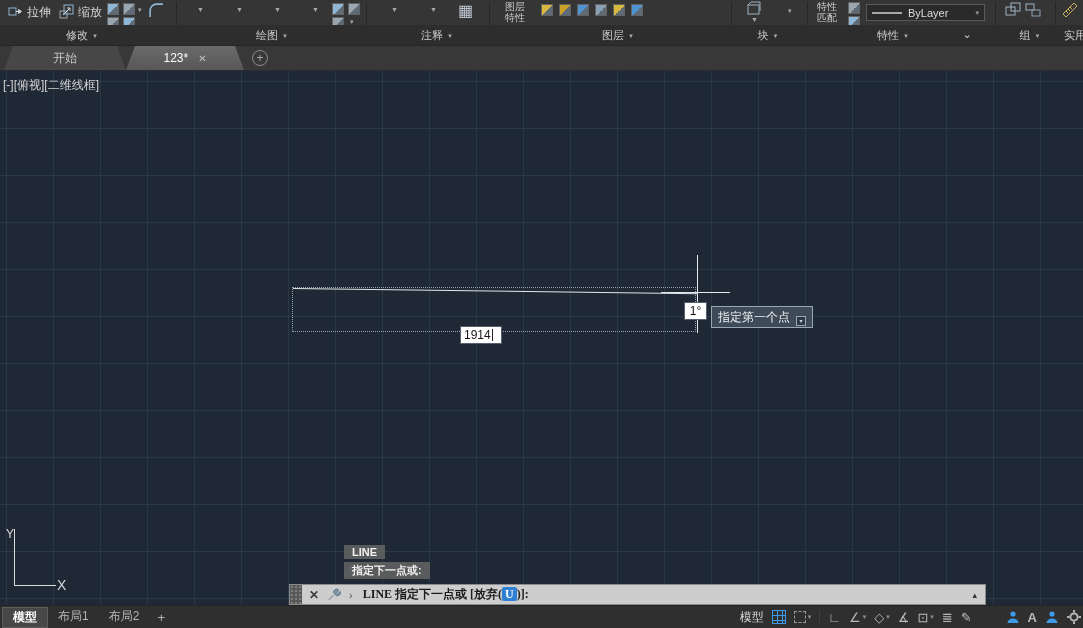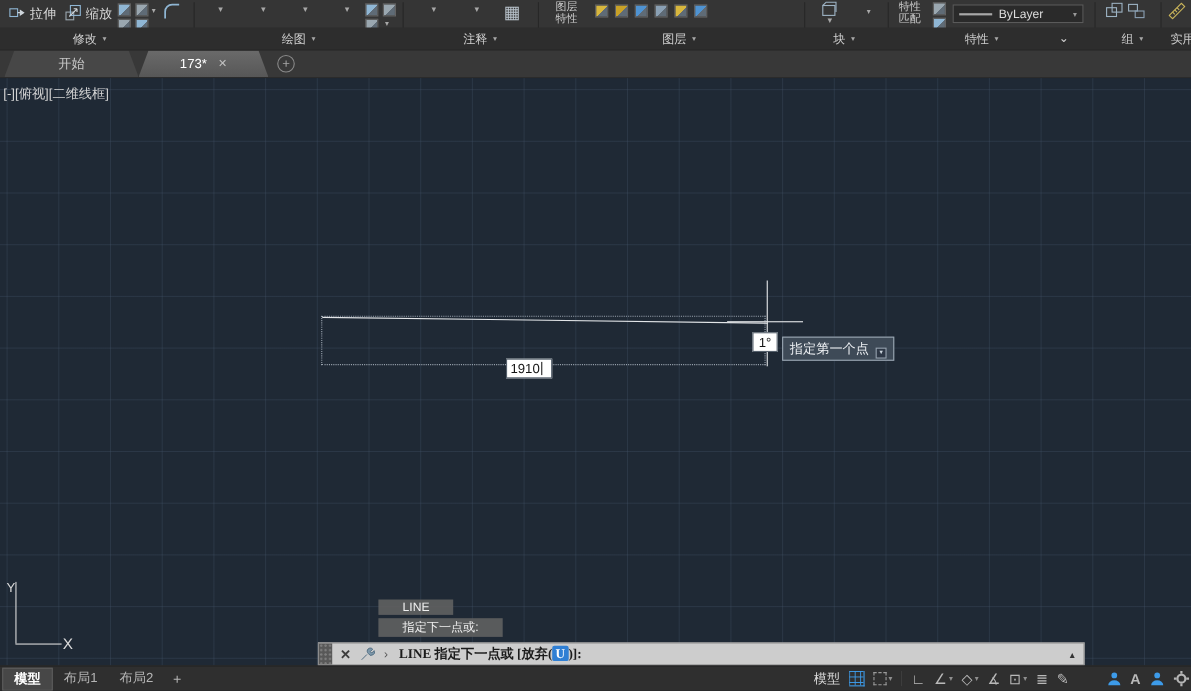--- a/index.html
+++ b/index.html
@@ -59,21 +59,21 @@
              font-size:12px; display:flex; align-items:center; padding:0 3px; height:18px; }
   .caret { display:inline-block; width:1px; height:12px; background:#222; margin-left:1px; }
   .dyn-tip { position:absolute; left:711px; top:306px; height:22px; background:#3e4a57;
              border:1px solid #9aa7b3; color:#eef1f4; font-size:12px; display:flex;
              align-items:center; gap:6px; padding:0 6px; }
   .dyn-tip .more { width:10px; height:10px; background:#2e3846; border:1px solid #9aa7b3;
                    color:#cfd8e0; font-size:6px; line-height:8px; text-align:center; align-self:flex-end;
                    margin-bottom:1px; }
 
   .cmd-badge { position:absolute; background:rgba(98,98,98,0.88); color:#f0f0f0; font-size:11px;
-               padding:1px 22px; white-space:nowrap; }
+               padding:1px 8px; white-space:nowrap;font-weight:bold; }
 
   
   .ucs-v { position:absolute; left:14px; top:529px; width:1px; height:56px; background:#d9d9d9; }
   .ucs-h { position:absolute; left:14px; top:585px; width:42px; height:1px; background:#d9d9d9; }
   .ucs-lbl { position:absolute; color:#d9d9d9; font-size:12px; }
 
   
   .cmdbar { position:absolute; left:289px; top:584px; width:697px; height:21px; background:#cdcdcd;
             border:1px solid #8c8c8c; display:flex; align-items:center; }
   .cmdbar .grip { width:12px; height:100%; background:#585858;
@@ -251,37 +251,37 @@
         <span>实用</span>
       </div>
     </div>
   </div>
 
   <div class="file-tabs">
     <div class="ftab" style="left:4px;width:122px">
       <span>开始</span>
     </div>
     <div class="ftab active" style="left:126px;width:118px">
-      <span>173*</span>
+      <span>123*</span>
       <span class="x">✕</span>
     </div>
     <div class="newtab">+</div>
   </div>
 
   <div class="canvas"></div>
 
   <div class="vp-label">[-][俯视][二维线框]</div>
 
   <div class="dash-rect"></div>
   <div class="rubber-line"></div>
   <div class="ch-v"></div>
   <div class="ch-h"></div>
 
   <div class="dyn-box" style="left:460px;top:326px;min-width:42px">
-    <span>1910</span>
+    <span>1914</span>
     <span class="caret"></span>
   </div>
   <div class="dyn-box" style="left:684px;top:302px;min-width:23px;justify-content:center">
     <span>1°</span>
   </div>
   <div class="dyn-tip">
     <span>指定第一个点</span>
     <span class="more">▾</span>
   </div>
 

